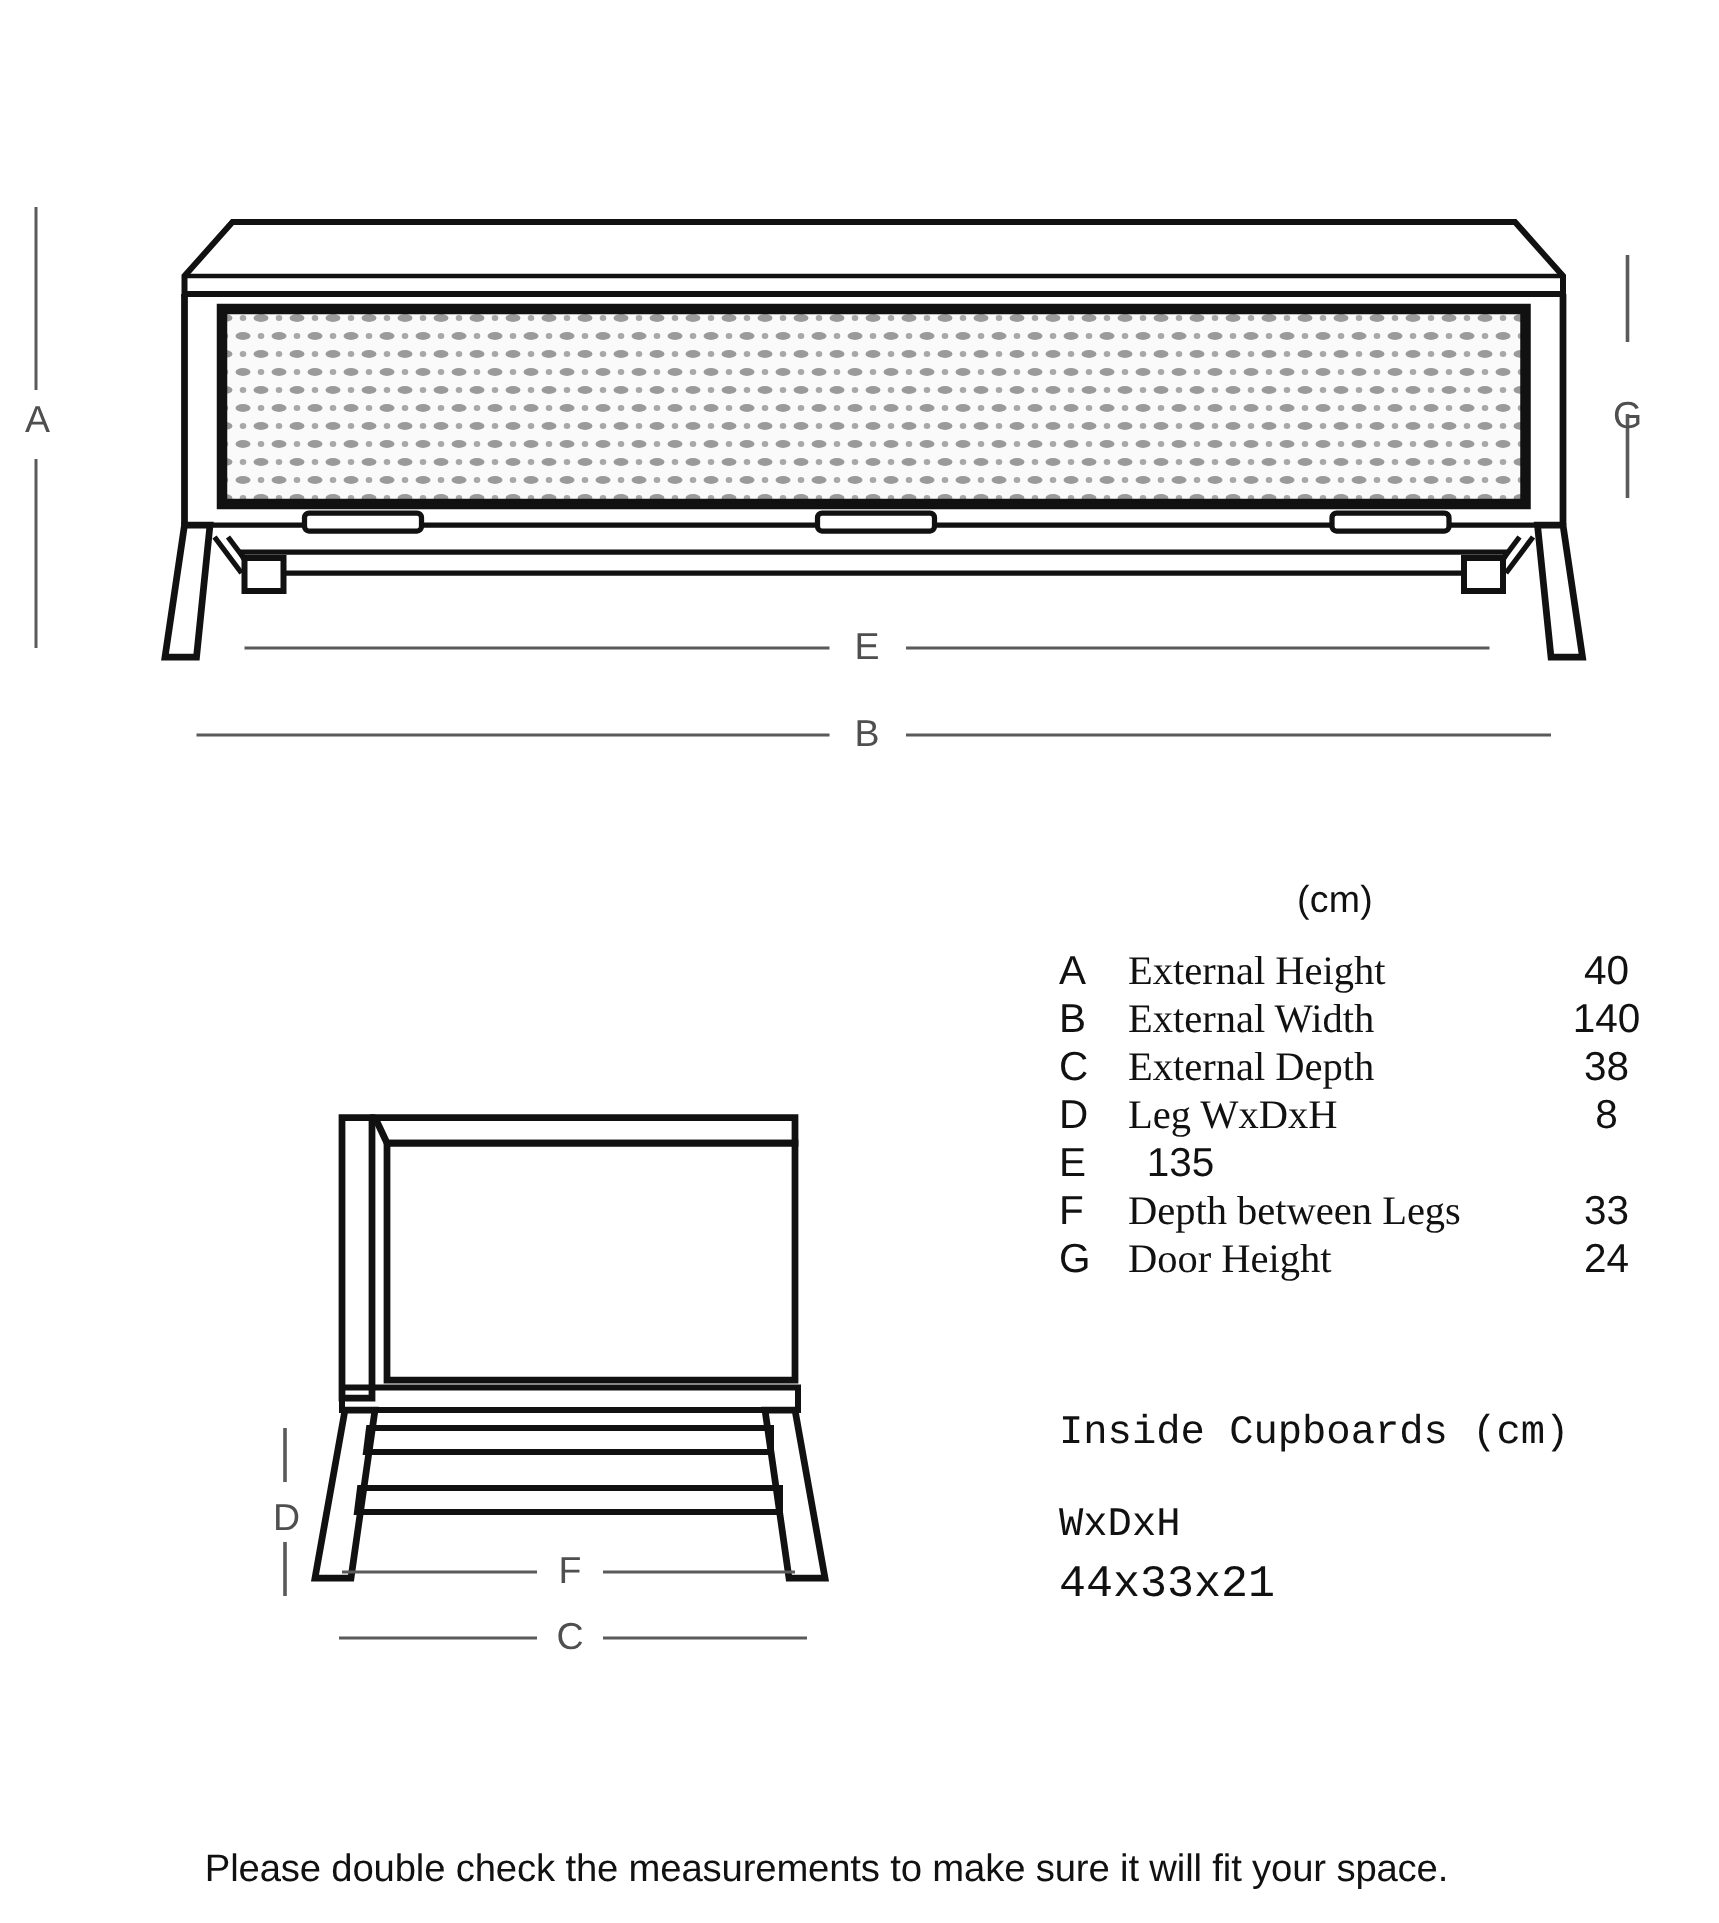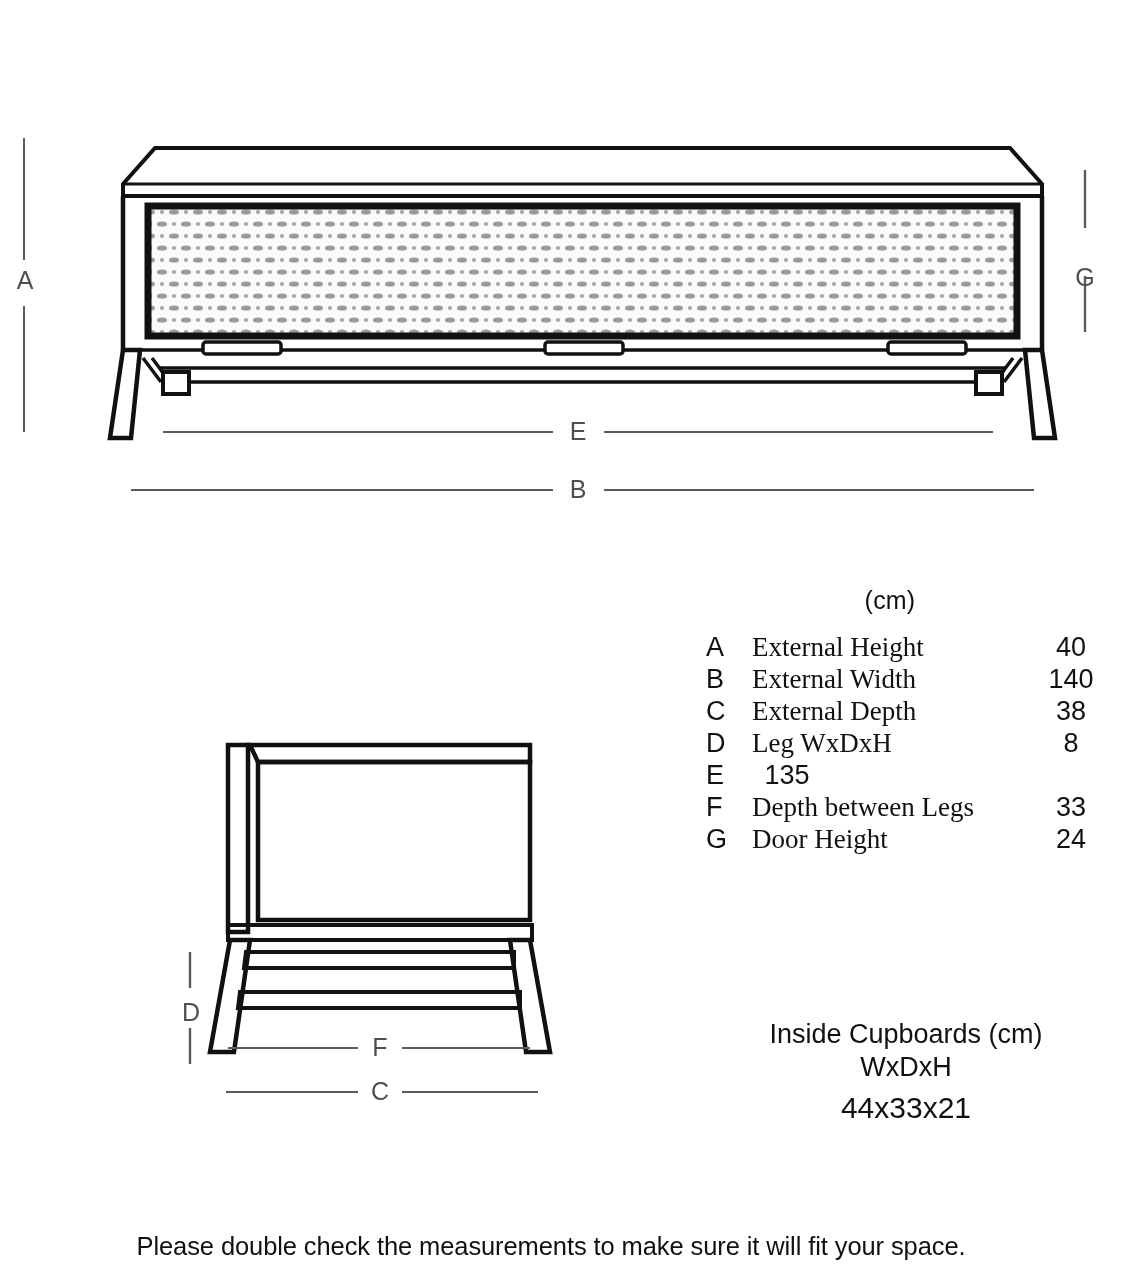--- a/index.html
+++ b/index.html
@@ -68,26 +68,27 @@
     flex: 0 0 70px;
     text-align: center;
     font-size: 27px;
     color: #111;
   }
 
   
   .inside-block {
     position: absolute;
     left: 706px;
-    top: 1018px;
+    top: 940px;
     width: 400px;
-    text-align: center;
+    text-align: left;
+    font-family: Liberation Mono, monospace;
   }
   .inside-line1 { font-size: 27px; color: #111; line-height: 1.22; }
-  .inside-line2 { font-size: 27px; color: #111; line-height: 1.22; }
+  .inside-line2 { font-size: 27px; color: #111; line-height: 1.22; margin-top: 28px; }
   .inside-line3 { font-size: 30px; color: #111; line-height: 1.3; margin-top: 4px; }
 
   
   .footer-note {
     position: absolute;
     left: 0;
     top: 1232px;
     width: 1102px;
     text-align: center;
     font-size: 25.5px;

